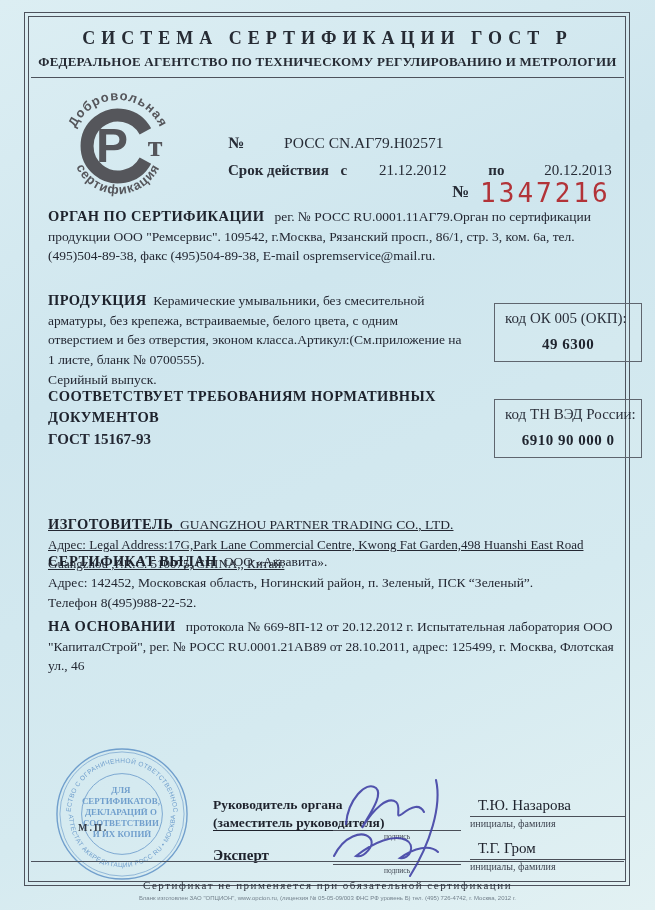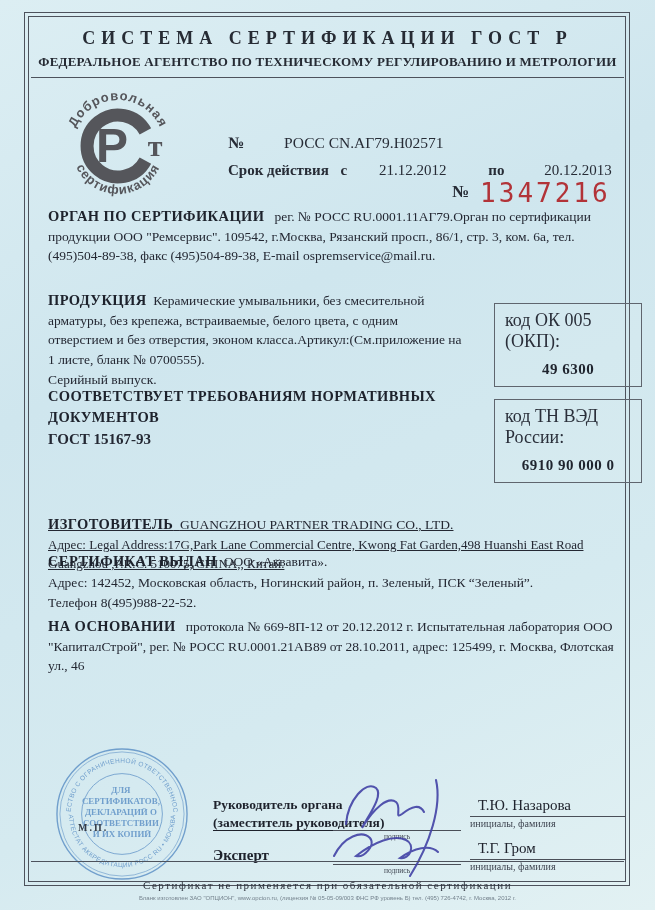--- a/index.html
+++ b/index.html
@@ -30,21 +30,21 @@
 
   .serial-row { position:absolute; left:452px; top:178px; white-space:nowrap; }
   .serial-row .s-label { font-weight:bold; font-size:17px; vertical-align:5px; }
   .serial-row .s-value { font-family:"DejaVu Sans Mono", monospace; font-size:26px; letter-spacing:3px; color:#b23338; margin-left:7px; }
 
   .sec { position:absolute; left:48px; margin:0; font-size:13.5px; line-height:1.44; color:#242833; }
   .sec .label { font-weight:bold; font-size:14.5px; letter-spacing:0.4px; color:#1d222c; }
   .sec .addr { margin-top:1px; }
 
   .code-box { position:absolute; left:494px; width:146px; border:1px solid #5f656e; background:rgba(255,255,255,0.06); }
-  .code-box .box-label { padding:6px 4px 0 10px; font-size:18px; color:#2a2f3a; }
+  .code-box .box-label { padding:6px 4px 0 10px; font-size:15px; color:#2a2f3a; }
   .code-box .box-value { text-align:center; margin-top:9px; margin-bottom:8px; font-size:15px; letter-spacing:0.5px; color:#1f242e;font-weight:bold; }
 
   .conforms-value { font-weight:bold; font-size:15px; margin-top:1px; }
 
   .stamp { position:absolute; left:54px; top:746px; width:136px; height:136px; opacity:0.82; }
   .mp-mark { position:absolute; left:78px; top:822px; font-weight:bold; font-size:10px; letter-spacing:2px; color:#343b47; }
 
   .sig-head { position:absolute; left:213px; top:796px; font-weight:bold; font-size:13.5px; line-height:1.3; color:#1e222c; }
   .sig-head .u { border-bottom:1.4px solid #1e222c; }
   .sig-expert { position:absolute; left:213px; top:847px; font-weight:bold; font-size:15px; color:#1e222c; }

